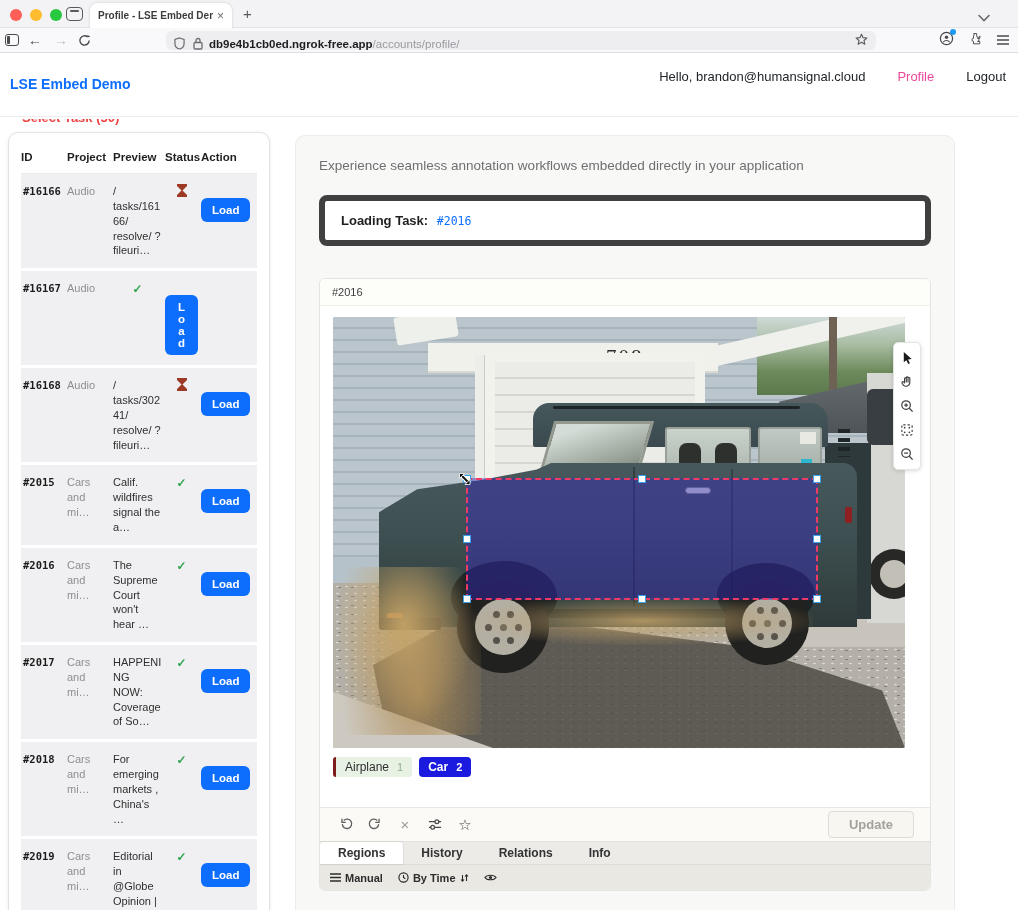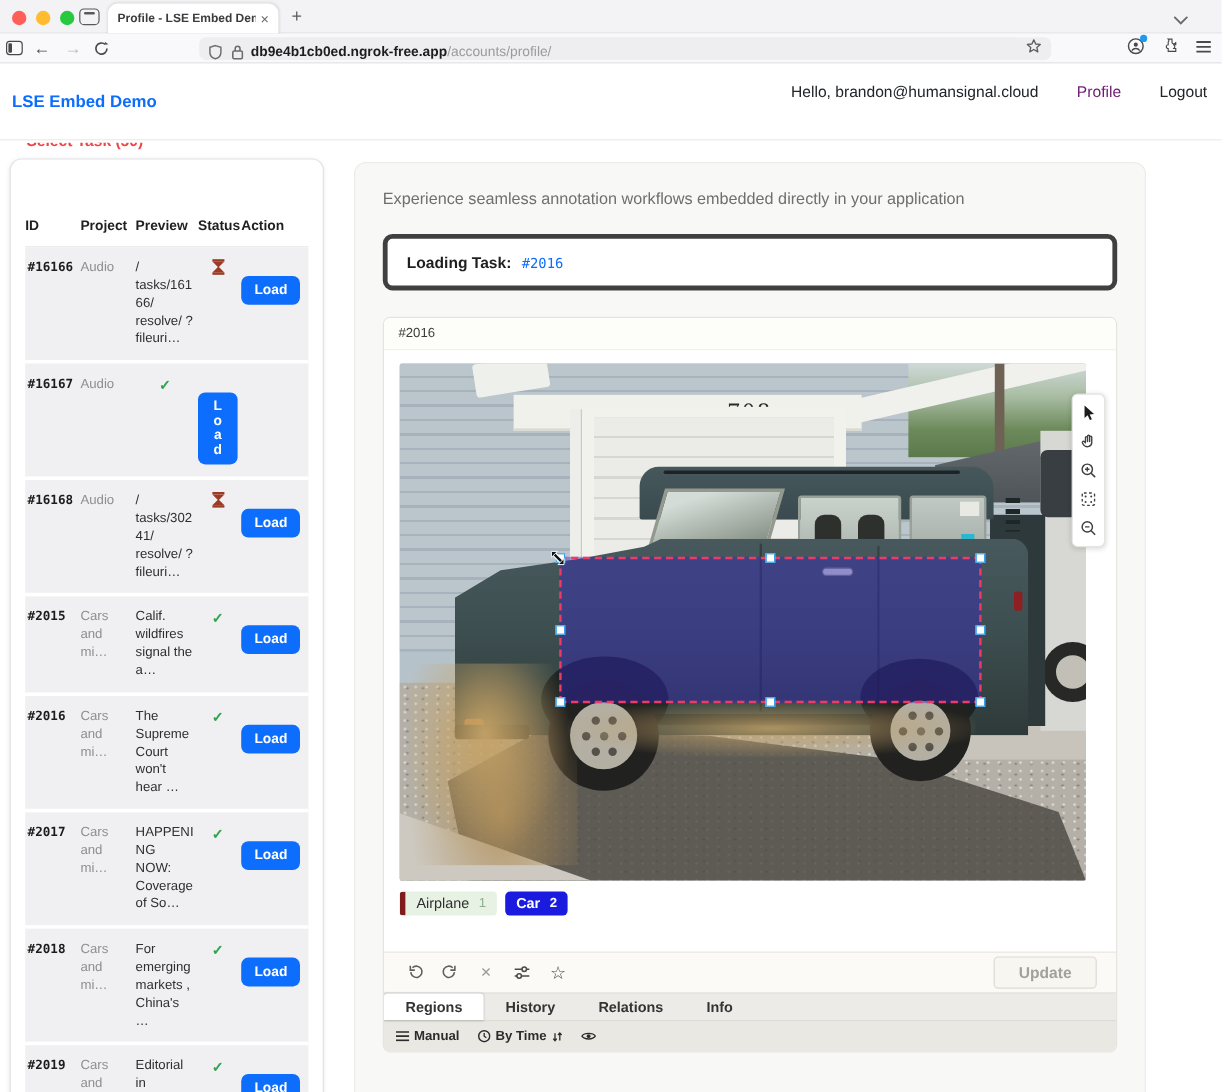--- a/index.html
+++ b/index.html
@@ -38,30 +38,30 @@
   .url-star { margin-left:auto; }
   .nav-right { position:absolute; right:8px; top:3px; display:flex; gap:14px; align-items:center; height:19px; }
   .acct-wrap { position:relative; }
   .acct-dot { position:absolute; right:-2px; top:-2px; width:6px; height:6px; border-radius:50%; background:#1d9bf0; }
 
   
   .siteheader { position:absolute; left:0; top:53px; width:1018px; height:64px; background:#fff;
     border-bottom:1px solid #ececec; }
   .brand { position:absolute; left:10px; top:23px; font-size:14px; font-weight:700; color:#0d6efd; }
   .header-right { position:absolute; right:12px; top:16px; display:flex; gap:32px; font-size:13px; align-items:center; }
-  .nav-profile { color:#701a75; }
+  .nav-profile { color:#ec4899; }
   .nav-logout { color:#212529; }
 
   
   .sidebar-title-clip { position:absolute; left:22px; top:119px; height:12px; overflow:hidden; }
   .sidebar-title-clip span { display:block; transform:translateY(-9px); font-size:13px; font-weight:700; color:#ef4444; }
   .sidebar-card { position:absolute; left:8px; top:132px; width:262px; height:790px; background:#fff;
     border:1px solid #e2e2e5; border-radius:10px; box-shadow:0 1px 4px rgba(0,0,0,.07); overflow:hidden; padding:10px 12px; }
   .thead, .trow { display:grid; grid-template-columns:46px 46px 52px 36px 56px; }
-  .thead { padding:8px 0 10px 0; border-bottom:1px solid #ececef;margin-top:32px; }
+  .thead { padding:8px 0 10px 0; border-bottom:1px solid #ececef; }
   .thead div { font-size:11.5px; font-weight:700; color:#1f1f1f; }
   .trow { background:#f0f0f2; border-bottom:3px solid #fff; }
   .td { padding:10px 3px 10px 0; font-size:11px; line-height:1.35; overflow-wrap:break-word; word-break:break-word; }
   .td.id { font-family:"DejaVu Sans Mono", monospace; font-weight:700; font-size:10.5px; color:#1c1c1c; padding-left:2px;}
   .td.proj { color:#8e8e93; }
   .td.prev { color:#2f2f2f; }
   .td.stat { text-align:center; }
   .check { color:#2ea44f; font-size:12px; font-weight:700; }
   .hg { display:inline-block; position:relative; width:10px; height:13px;
     border-top:2px solid #9c3a25; border-bottom:2px solid #9c3a25; }
@@ -70,22 +70,22 @@
   .hg::after { content:""; position:absolute; left:0; bottom:0; border-left:5px solid transparent;
     border-right:5px solid transparent; border-bottom:5px solid #9c3a25; }
   .load-btn { background:#0d6efd; color:#fff; border:none; border-radius:6px; font-size:11.5px; font-weight:700;
     padding:6px 11px; margin-top:14px; cursor:pointer; font-family:inherit; }
 
   
   .main-card { position:absolute; left:295px; top:135px; width:660px; height:790px; background:#f8f8f7;
     border:1px solid #ececea; border-radius:10px; padding:22px 23px; }
   .main-title { font-size:25px; font-weight:700; color:#1e1e1e; margin:14px 0 10px 0; letter-spacing:.2px;}
   .main-sub { font-size:13.5px; color:#6f6f72; margin-bottom:22px; }
-  .loading-box { background:#fff; border:4px solid #404040; border-radius:8px; padding:12px 16px;
-    font-size:13px; margin-bottom:22px; }
+  .loading-box { background:#fff; border:6px solid #404040; border-radius:8px; padding:12px 16px;
+    font-size:13px; margin-bottom:32px; }
   .loading-label { font-weight:700; color:#1f1f1f; }
   .loading-task { font-family:"DejaVu Sans Mono", monospace; font-size:11.5px; color:#0d6efd; margin-left:5px; }
 
   
   .widget { background:#fff; border:1px solid #e4e4e0; border-radius:6px; overflow:hidden; }
   .widget-header { padding:7px 12px; font-size:11px; color:#3c3c3c; border-bottom:1px solid #efefe9; background:#fdfdf9; }
   .stage { position:relative; height:449px; background:#fff; }
 
   .photo { position:absolute; left:13px; top:11px; width:572px; height:431px; overflow:hidden; border-radius:2px;
     background:#b6c2ca; }
@@ -171,21 +171,21 @@
   .h-bl{left:-5px;bottom:-5px;} .h-bm{left:calc(50% - 4px);bottom:-5px;} .h-br{right:-5px;bottom:-5px;}
   .resize-cursor { left:124px; top:154px; z-index:9; }
 
   .side-toolbar { position:absolute; right:9px; top:36px; width:28px; background:#fff; border:1px solid #e4e4e1;
     border-radius:5px; box-shadow:0 1px 4px rgba(0,0,0,.15); display:flex; flex-direction:column; align-items:center; padding:3px 0; }
   .side-toolbar button { width:24px; height:24px; border:none; background:none; display:flex; align-items:center;
     justify-content:center; cursor:pointer; color:#3c3c3c; }
 
   .labels-row { display:flex; gap:7px; padding:2px 13px 8px 13px; }
   .pill { display:flex; align-items:center; gap:8px; font-size:12px; border-radius:3px; padding:3px 9px; cursor:pointer; }
-  .pill-green { background:#e7f1e4; border-left:5px solid #7f1d1d; color:#2f2f2f; }
+  .pill-green { background:#e7f1e4; border-left:3px solid #7f1d1d; color:#2f2f2f; }
   .pill-green .pill-count { color:#8fae8f; font-size:11px; }
   .pill-blue { background:#1b1be0; color:#fff; font-weight:700; border-radius:4px; }
   .pill-blue .pill-count { color:#fff; font-size:11px; font-weight:700; }
 
   .toolbar-row { border-top:1px solid #e8e8e2; background:#fbfaf6; height:34px; margin-top:22px;
     display:flex; align-items:center; padding:0 12px; gap:4px; }
   .tool-btn { width:26px; height:24px; border:none; background:none; display:flex; align-items:center;
     justify-content:center; color:#5f5f5f; cursor:pointer; font-size:14px; }
   .tool-x { color:#9a9a9a; font-size:15px; }
   .tool-star { font-size:15px; color:#4a4a4a; }

